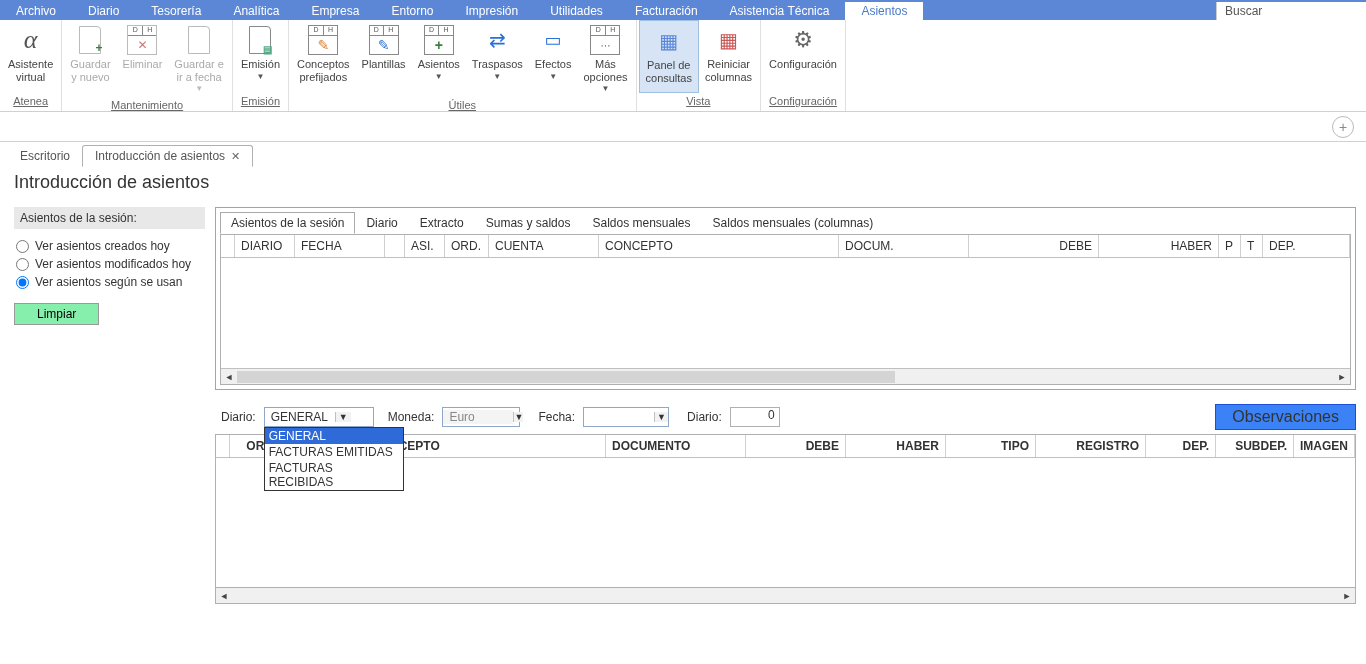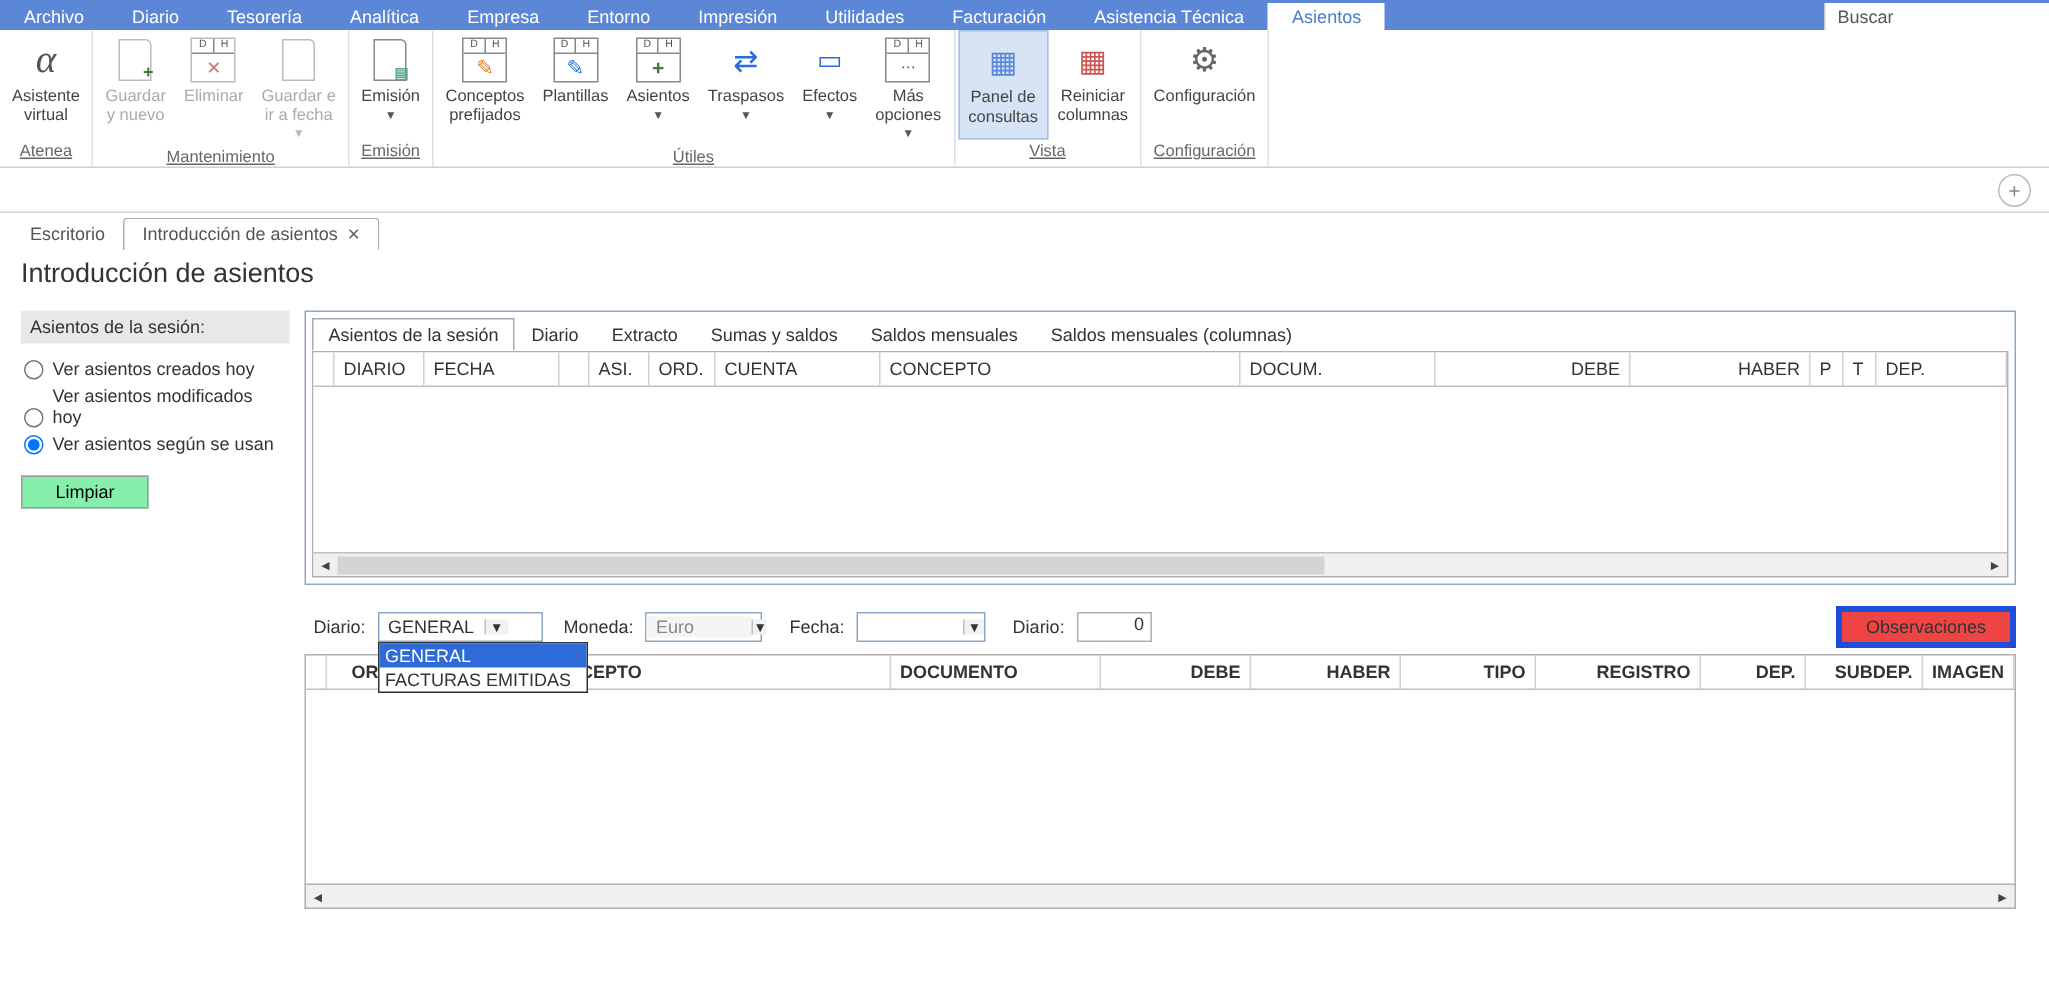--- a/index.html
+++ b/index.html
@@ -28,21 +28,21 @@
   .add-row { height: 30px; border-bottom: 1px solid #d0d0d0; display: flex; justify-content: flex-end; align-items: center; padding-right: 12px; }
   .add-circle { width: 22px; height: 22px; border-radius: 50%; border: 1px solid #bbb; display: flex; align-items: center; justify-content: center; color: #888; font-size: 14px; }
 
   
   .doc-tabs { display: flex; align-items: flex-end; height: 24px; padding-left: 8px; }
   .doc-tab { padding: 3px 12px; font-size: 12px; color: #555; }
   .doc-tab.active { border: 1px solid #b0b0b0; border-bottom: 1px solid #fff; background: #fff; border-radius: 3px 3px 0 0; position: relative; top: 1px; display: flex; align-items: center; gap: 6px; }
   .doc-tab .x { font-size: 11px; color: #666; }
 
   
-  .content { display: flex; padding: 4px 12px 0 14px; }
+  .content { display: flex; padding: 4px 0 0 14px; }
   .page-title { font-size: 18px; color: #333; padding: 6px 0 10px 14px; }
 
   
   .sidebar { width: 210px; padding-right: 10px; }
   .sidebar-header { background: #e8e8e8; padding: 4px 6px; font-size: 12px; color: #333; margin-bottom: 10px; }
   .radio-row { display: flex; align-items: flex-end; gap: 6px; font-size: 12px; color: #333; margin: 4px 2px; }
   .radio-row input { margin: 0; }
   .limpiar-btn { margin-top: 10px; padding: 3px 22px; font-size: 12px; border: 1px solid #999; background: #86efac; }
 
   
@@ -62,21 +62,21 @@
   .grid-scroll .sc-thumb { position: absolute; left: 0; width: 60%; height: 12px; background: #d4d4d4; }
 
   
   .form-row { display: flex; align-items: center; gap: 8px; font-size: 12px; color: #333; margin: 0 0 4px 6px; }
   .form-row label { font-size: 12px; }
   .combo { display: inline-flex; align-items: center; border: 1px solid #8fa8c9; height: 20px; background: #fff; }
   .combo .combo-text { padding: 0 6px; font-size: 12px; min-width: 70px; }
   .combo .combo-btn { width: 16px; text-align: center; border-left: 1px solid #c0c0c0; font-size: 9px; background: #f2f2f2; }
   .combo.disabled .combo-text { color: #888; background: #f4f4f4; }
   .num-field { border: 1px solid #b0b0b0; height: 20px; width: 50px; text-align: right; padding: 0 4px; font-size: 12px; }
-  .obs-btn { margin-left: auto; padding: 3px 16px; border: 4px solid #1d4ed8; background: #ef4444; font-size: 12px; color: #333; }
+  .obs-btn { margin-left: auto; padding: 3px 16px; border: 1px solid #1d4ed8; background: #3b82f6; font-size: 16px; color: #333; }
 
   
   .dropdown-wrap { position: relative; }
   .dropdown-list { position: absolute; top: 20px; left: 0; width: 140px; border: 1px solid #333; background: #fff; z-index: 30; font-size: 12px; }
   .dropdown-list .dd-item { padding: 1px 4px; color: #333; }
   .dropdown-list .dd-item.selected { background: #2f6bd8; color: #fff; }
 
   
   .grid2-header { display: flex; background: #fff; border: 1px solid #b0b0b0; border-bottom: 1px solid #c0c0c0; }
   .grid2-header .cell { padding: 4px 6px; font-size: 12px; color: #333; border-right: 1px solid #d0d0d0; font-weight: 600; }
@@ -360,20 +360,21 @@
     <div class="form-row">
       <label>Diario:</label>
       <div class="dropdown-wrap">
         <div class="combo" style="width:110px">
           <div class="combo-text">GENERAL</div>
           <div class="combo-btn">▼</div>
         </div>
         <div class="dropdown-list">
           <div class="dd-item selected">GENERAL</div>
           <div class="dd-item">FACTURAS EMITIDAS</div>
+          <div class="dd-item">FACTURAS RECIBIDAS</div>
         </div>
       </div>
       <label style="margin-left:6px">Moneda:</label>
       <div class="combo disabled" style="width:78px">
         <div class="combo-text">Euro</div>
         <div class="combo-btn">▼</div>
       </div>
       <label style="margin-left:10px">Fecha:</label>
       <div class="combo" style="width:86px">
         <div class="combo-text"></div>

